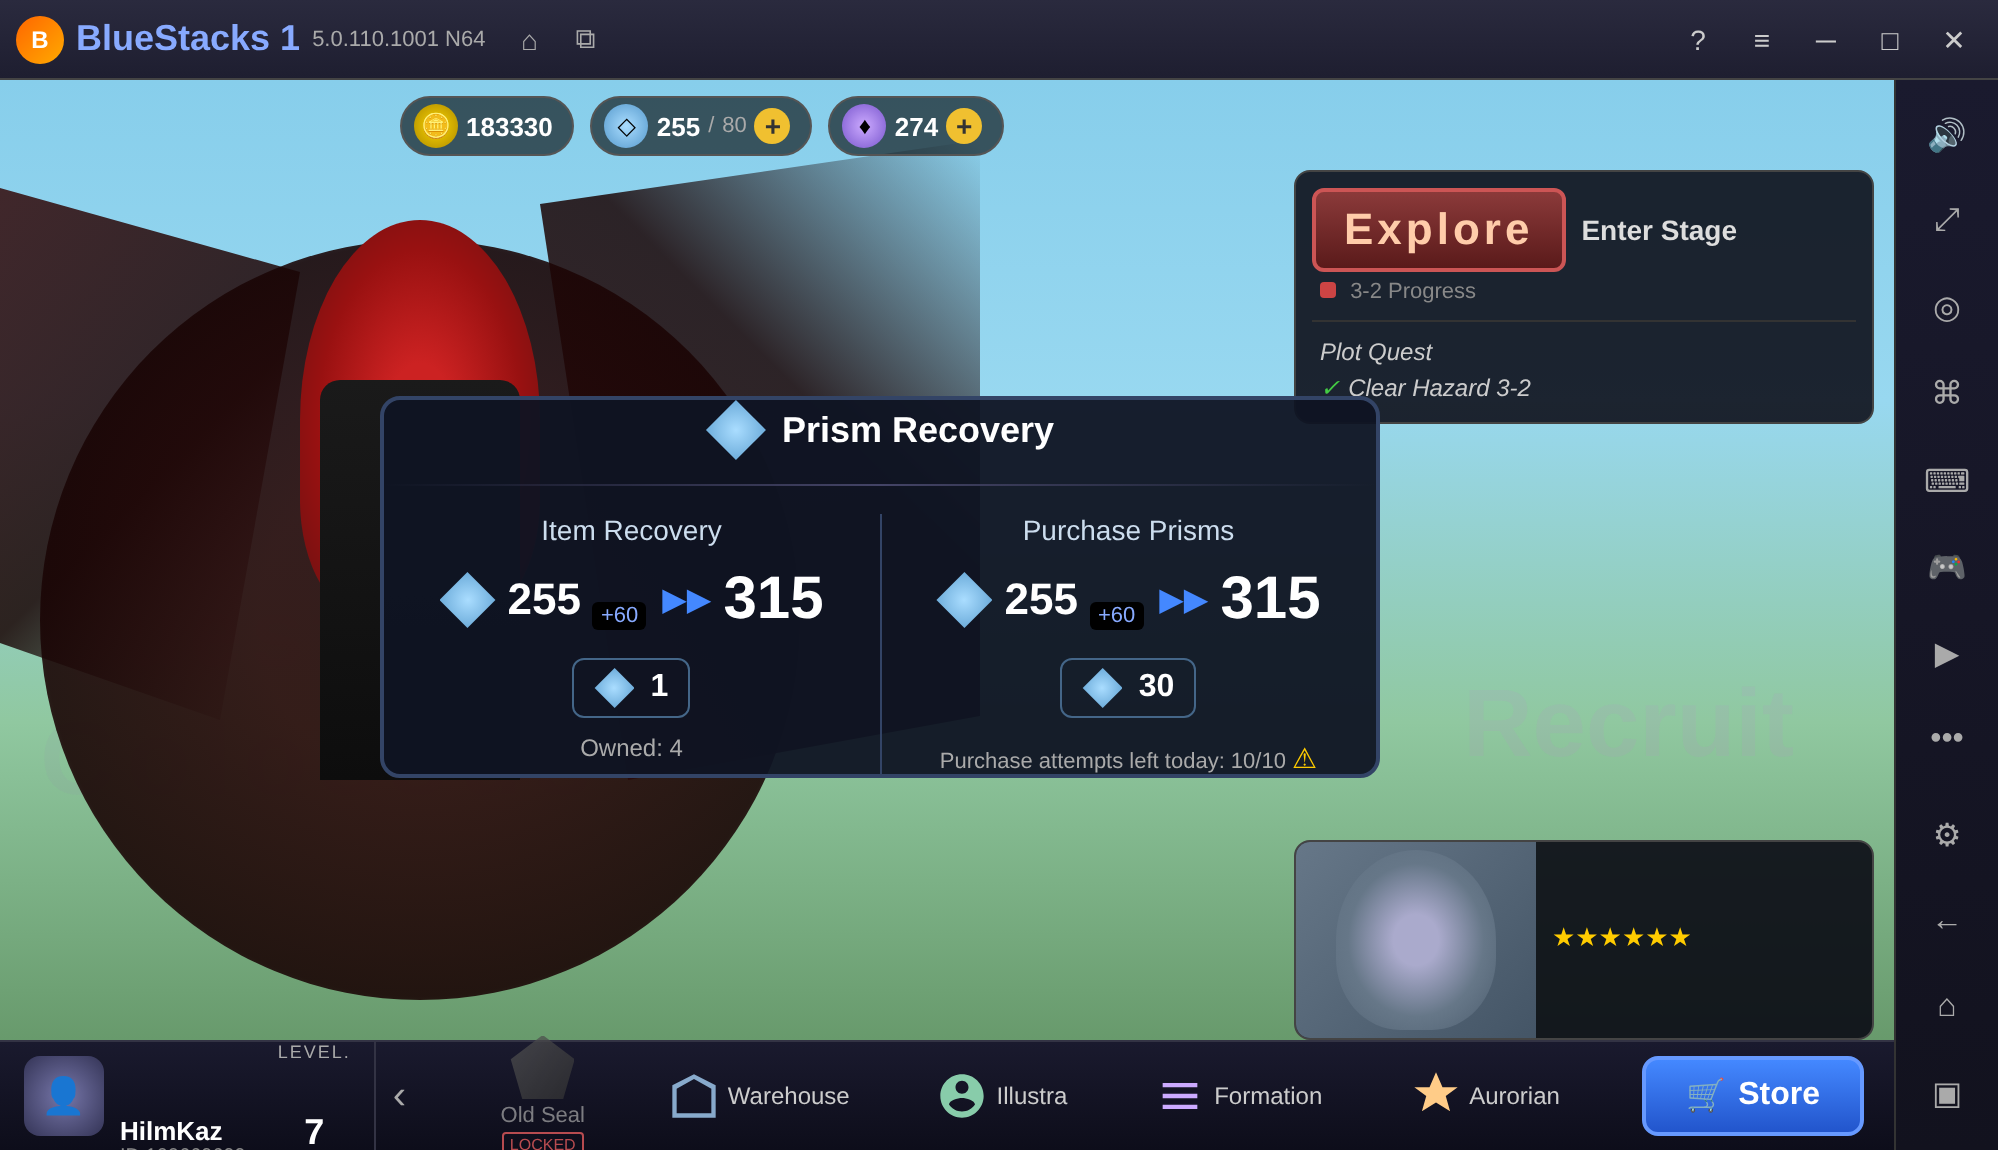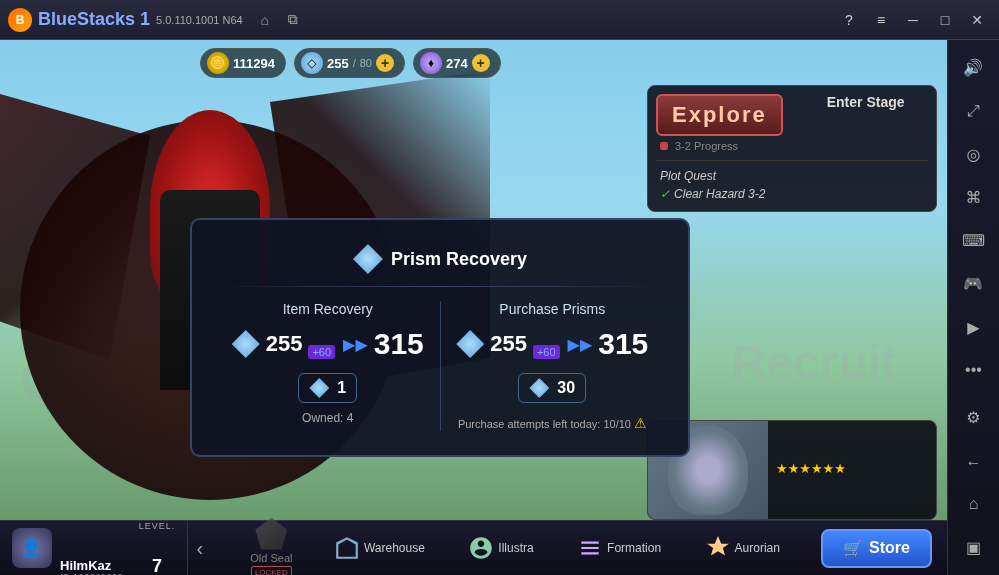--- a/index.html
+++ b/index.html
@@ -341,27 +341,27 @@
       font-size: 48px;
       font-weight: bold;
       color: rgba(180,150,200,0.15);
       z-index: 1;
     }
 
     
     .prism-dialog {
       position: absolute;
       left: 190px;
-      top: 178px;
+      top: 158px;
       width: 500px;
       background: rgba(15, 20, 35, 0.95);
       border: 2px solid #334466;
       border-radius: 10px;
       z-index: 20;
-      padding: 24px;
+      padding: 0;
     }
     .dialog-header {
       display: flex;
       align-items: center;
       justify-content: center;
       gap: 8px;
       margin-bottom: 12px;
     }
     .dialog-icon {
       width: 30px;
@@ -414,21 +414,21 @@
     .prism-count {
       color: #ffffff;
       font-size: 22px;
       font-weight: bold;
     }
     .arrow-icon {
       color: #4488ff;
       font-size: 16px;
     }
     .plus-badge {
-      background: #6d28d9;
+      background: #000000;
       color: #88aaff;
       font-size: 11px;
       padding: 1px 4px;
       border-radius: 3px;
       margin-right: 2px;
       margin-top: 16px;
     }
     .prism-result {
       color: #ffffff;
       font-size: 30px;
@@ -697,38 +697,38 @@
     <div class="dragon-wing-right"></div>
     <div class="girl-char">
       <div class="girl-hair"></div>
       <div class="girl-body"></div>
     </div>
   </div>
 
   <div class="top-hud">
     <div class="currency-item currency-gold">
       <div class="currency-icon">🪙</div>
-      <span class="currency-value">111294</span>
+      <span class="currency-value">183330</span>
     </div>
     <div class="currency-item currency-prism">
       <div class="currency-icon">◇</div>
       <span class="currency-value">255</span>
       <span class="currency-limit">/</span>
       <span class="currency-limit">80</span>
       <div class="currency-add">+</div>
     </div>
     <div class="currency-item currency-diamond">
       <div class="currency-icon">♦</div>
       <span class="currency-value">274</span>
       <div class="currency-add">+</div>
     </div>
   </div>
 
   <div class="right-panel">
-    <div style="display:flex;align-items:flex-start;margin-bottom:4px;gap:36px;">
+    <div style="display:flex;align-items:center;margin-bottom:4px;">
       <div class="explore-btn">Explore</div>
       <span class="enter-stage-title">Enter Stage</span>
     </div>
     <div class="progress-text">
       <span class="progress-dot"></span>
       <span>3-2 Progress</span>
     </div>
     <div class="quest-section">
       <div class="quest-item">
         <span>Plot Quest</span>

